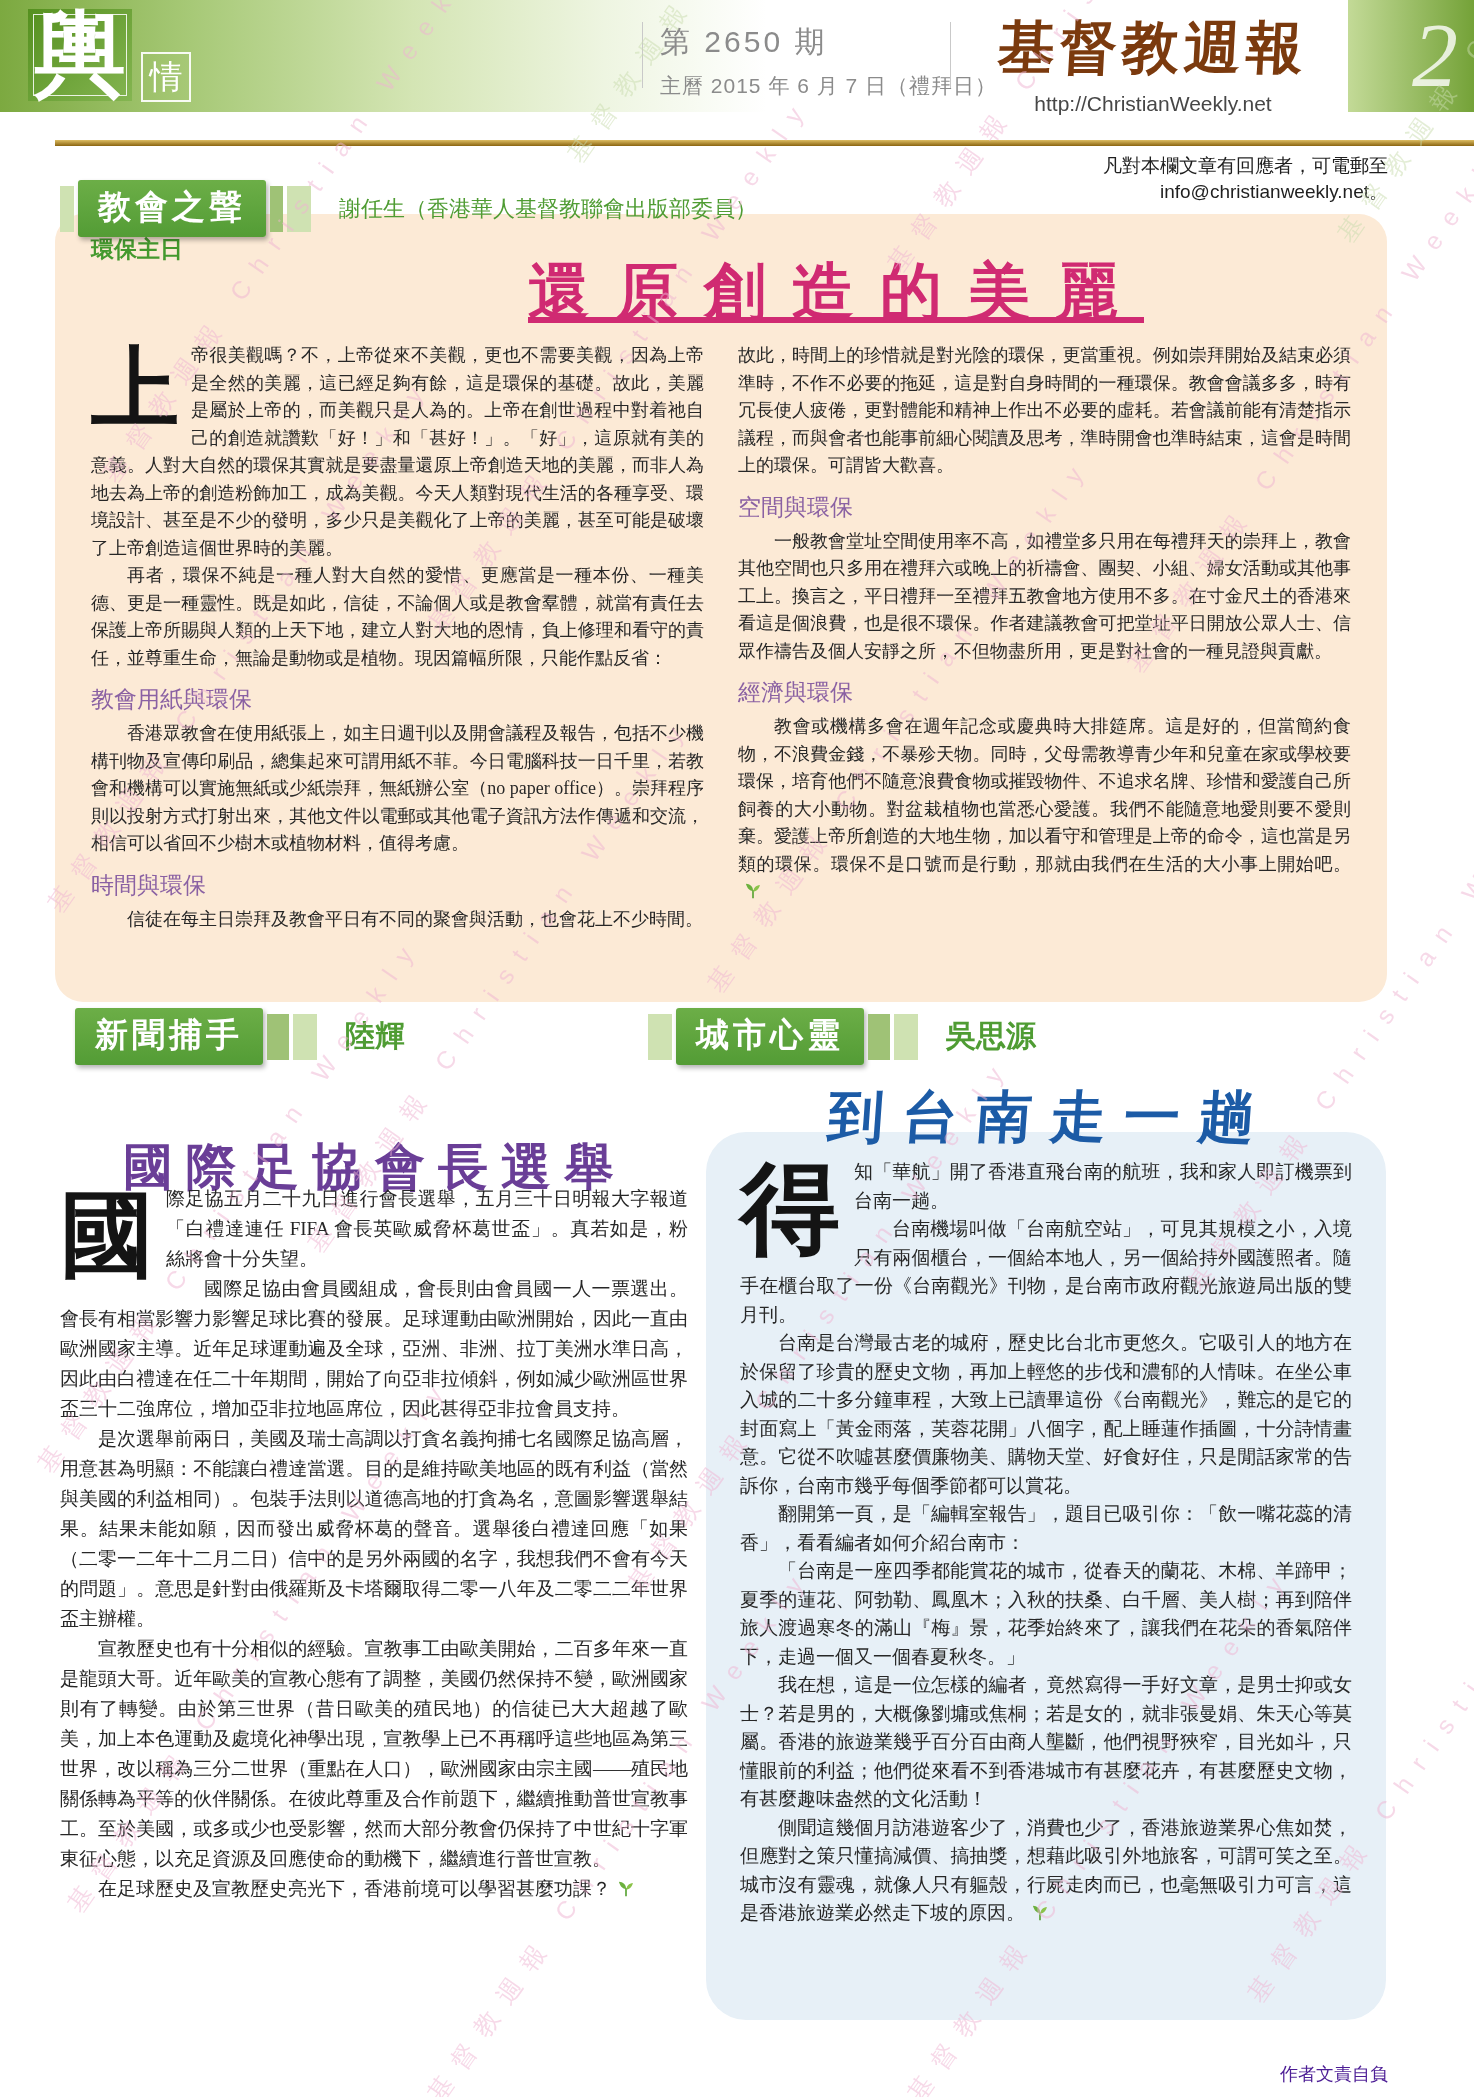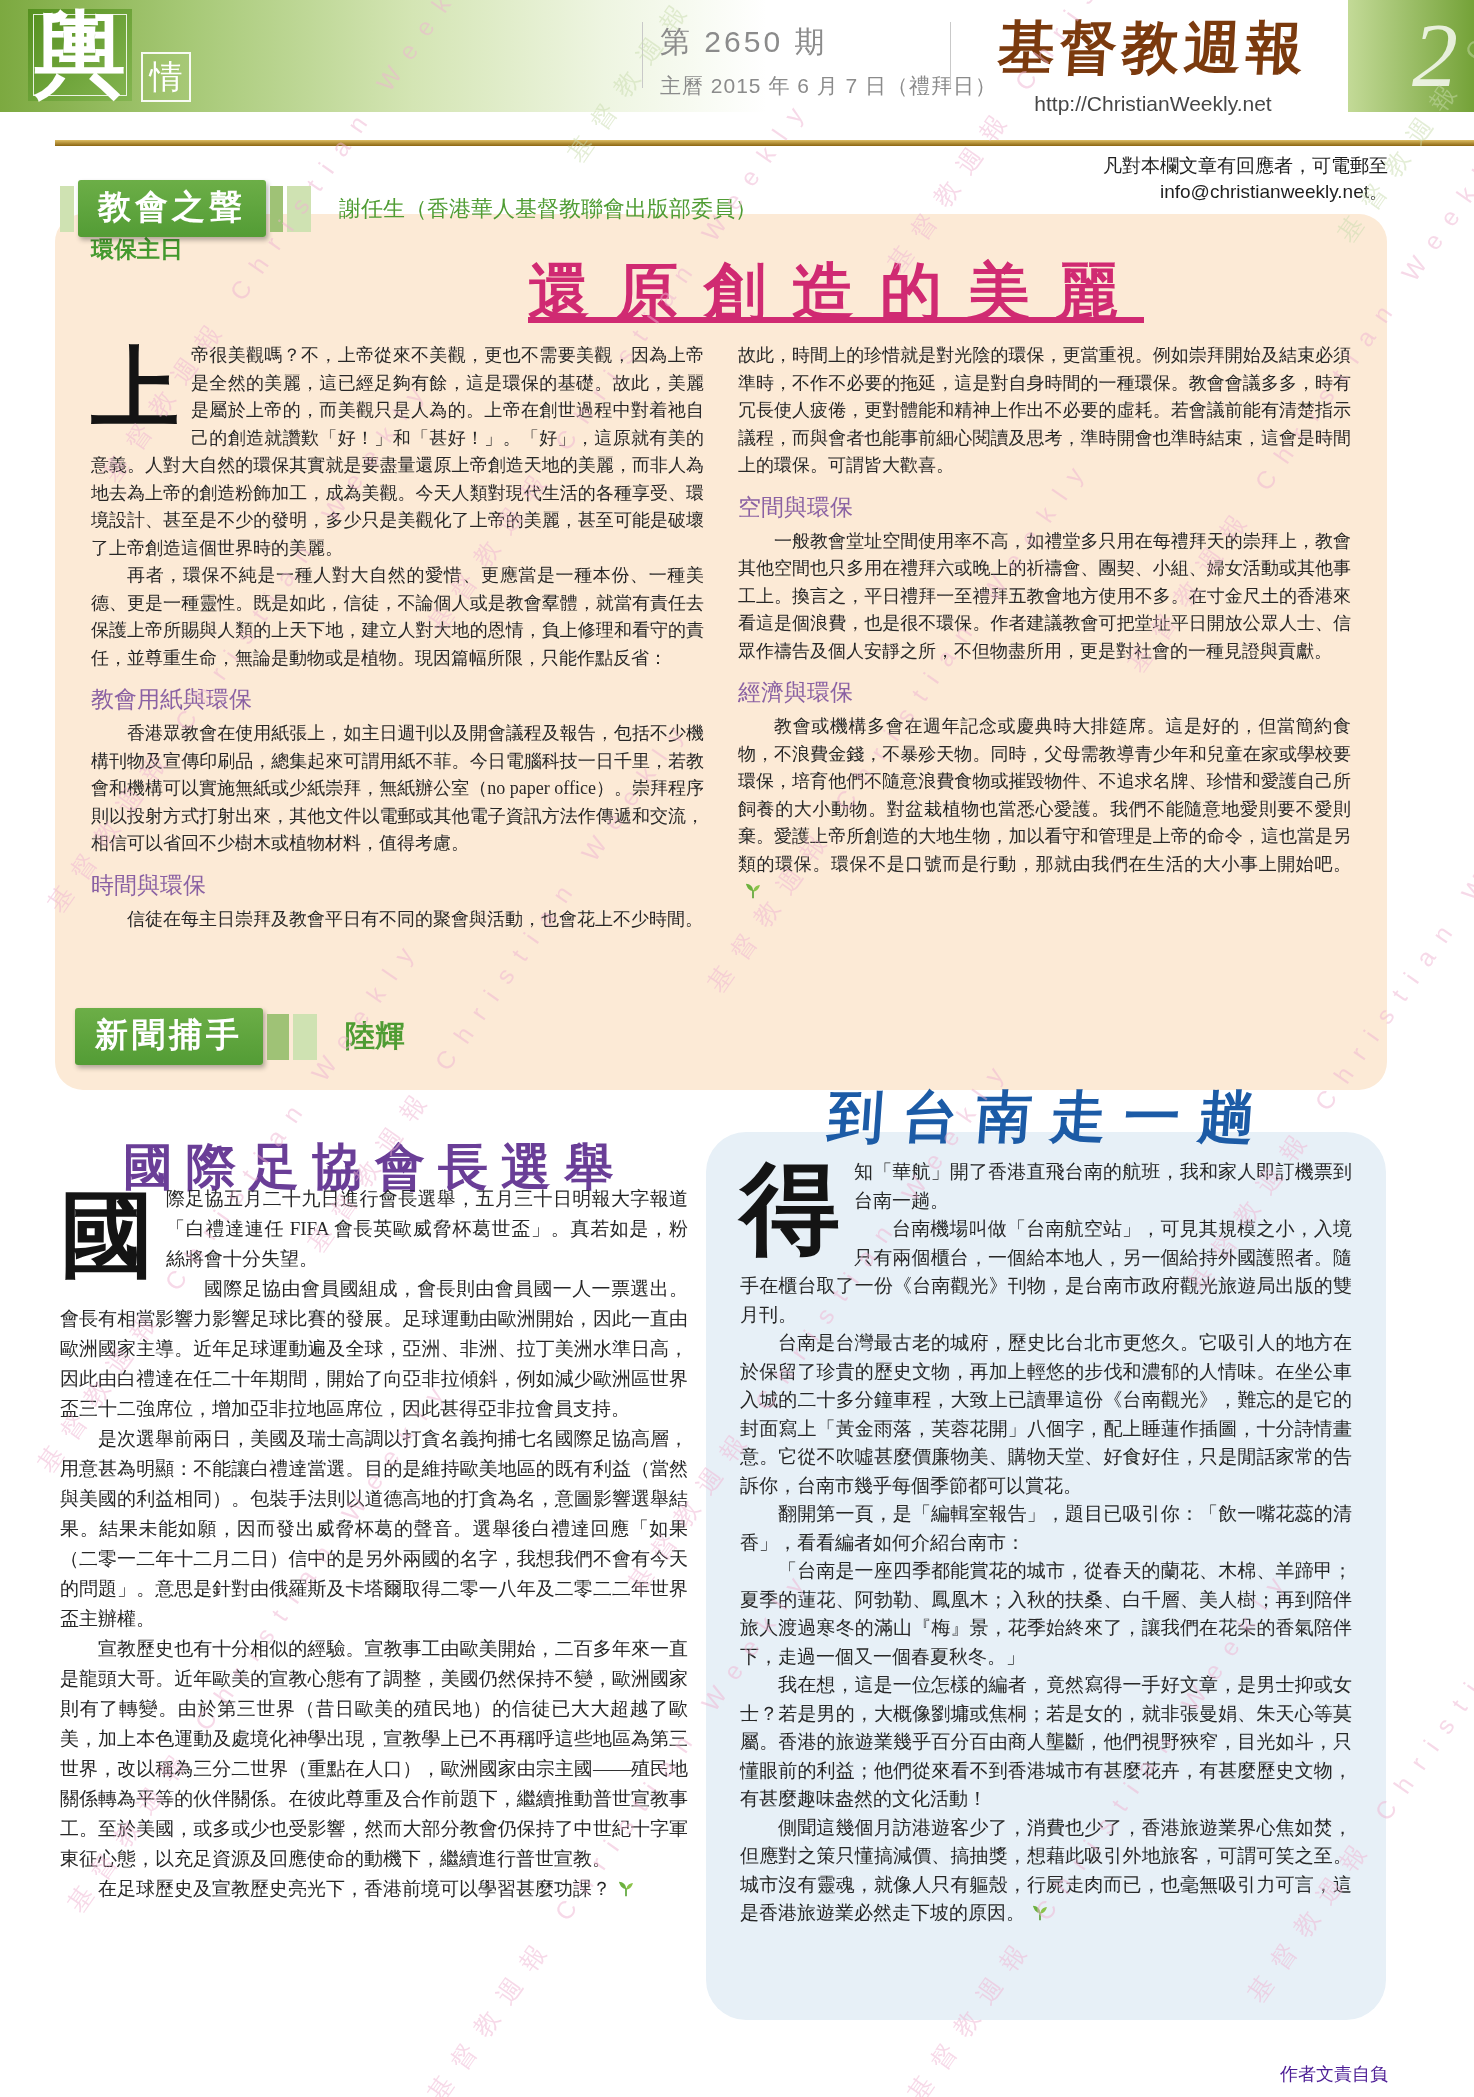--- a/index.html
+++ b/index.html
@@ -48,21 +48,21 @@
   .gbar.pale{background:#cfe2b2;width:24px;}
   .gbar.mid{background:#9fc276;width:13px;}
   .gbadge{background:linear-gradient(180deg,#6cae47,#539c35);color:#fff;font-weight:bold;
           font-family:"Liberation Sans",sans-serif;font-size:33px;letter-spacing:4px;
           padding:5px 20px 7px;margin-right:4px;box-shadow:2px 3px 5px rgba(0,0,0,.3);border-radius:3px;}
   .byline{margin-left:24px;color:#4f9c33;font-family:"Liberation Sans",sans-serif;}
   .byline.small{font-size:22px;}
   .byline.big{font-size:30px;font-weight:bold;}
 
   
-  .panel-1{position:absolute;left:55px;top:214px;width:1332px;height:876px;
+  .panel-1{position:absolute;left:55px;top:214px;width:1332px;height:788px;
            background:#fcead6;border-radius:28px;z-index:1;}
   .kicker{position:absolute;left:36px;top:20px;font-size:23px;font-weight:bold;
           color:#44992e;font-family:"Liberation Sans",sans-serif;}
   .art1-title{position:absolute;left:280px;right:50px;top:36px;text-align:center;
               font-size:62px;font-weight:bold;color:#d02a72;letter-spacing:26px;
               font-family:"Liberation Serif",serif;text-decoration:underline;}
   .art1-cols{position:absolute;left:36px;right:36px;top:128px;bottom:20px;display:flex;gap:34px;z-index:3;}
   .art1-cols .col{flex:1;}
   .body-text p{margin:0;font-size:18px;line-height:27.5px;text-align:justify;color:#272727;}
   .body-text p.ind{text-indent:2em;}
@@ -186,20 +186,27 @@
     <p class="ind">國際足協由會員國組成，會長則由會員國一人一票選出。會長有相當影響力影響足球比賽的發展。足球運動由歐洲開始，因此一直由歐洲國家主導。近年足球運動遍及全球，亞洲、非洲、拉丁美洲水準日高，因此由白禮達在任二十年期間，開始了向亞非拉傾斜，例如減少歐洲區世界盃三十二強席位，增加亞非拉地區席位，因此甚得亞非拉會員支持。</p>
     <p class="ind">是次選舉前兩日，美國及瑞士高調以打貪名義拘捕七名國際足協高層，用意甚為明顯：不能讓白禮達當選。目的是維持歐美地區的既有利益（當然與美國的利益相同）。包裝手法則以道德高地的打貪為名，意圖影響選舉結果。結果未能如願，因而發出威脅杯葛的聲音。選舉後白禮達回應「如果（二零一二年十二月二日）信中的是另外兩國的名字，我想我們不會有今天的問題」。意思是針對由俄羅斯及卡塔爾取得二零一八年及二零二二年世界盃主辦權。</p>
     <p class="ind">宣教歷史也有十分相似的經驗。宣教事工由歐美開始，二百多年來一直是龍頭大哥。近年歐美的宣教心態有了調整，美國仍然保持不變，歐洲國家則有了轉變。由於第三世界（昔日歐美的殖民地）的信徒已大大超越了歐美，加上本色運動及處境化神學出現，宣教學上已不再稱呼這些地區為第三世界，改以稱為三分二世界（重點在人口），歐洲國家由宗主國——殖民地關係轉為平等的伙伴關係。在彼此尊重及合作前題下，繼續推動普世宣教事工。至於美國，或多或少也受影響，然而大部分教會仍保持了中世紀十字軍東征心態，以充足資源及回應使命的動機下，繼續進行普世宣教。</p>
     <p class="ind"><span>在足球歷史及宣教歷史亮光下，香港前境可以學習甚麼功課？</span><svg class="leaf" viewBox="0 0 24 24">
           <path d="M12 22c0-6 0-8 0-10" stroke="#5aa435" stroke-width="2" fill="none"></path>
           <path d="M12 13C6.5 13 4.5 8 3.5 4.5c5 .3 8.5 3 8.5 8.5z" fill="#6cb13e"></path>
           <path d="M12.5 14c5-1 6.8-4.2 7.8-8-4.8.6-7.8 3.2-7.8 8z" fill="#8bc34a"></path>
         </svg></p>
   </div>
 
+  <div class="badge-row" style="left:648px;top:1008px">
+    <div class="gbar pale"></div>
+    <div class="gbadge">城市心靈</div>
+    <div class="gbar mid" style="width:22px"></div>
+    <div class="gbar pale"></div>
+    <div class="byline big">吳思源</div>
+  </div>
   <div class="title-blue">到台南走一趟</div>
   <div class="panel-2"></div>
   <div class="art3-body body-text">
     <p><span class="dropcap dc-c">得</span><span>知「華航」開了香港直飛台南的航班，我和家人即訂機票到台南一趟。</span></p>
     <p class="ind">台南機場叫做「台南航空站」，可見其規模之小，入境只有兩個櫃台，一個給本地人，另一個給持外國護照者。隨手在櫃台取了一份《台南觀光》刊物，是台南市政府觀光旅遊局出版的雙月刊。</p>
     <p class="ind">台南是台灣最古老的城府，歷史比台北市更悠久。它吸引人的地方在於保留了珍貴的歷史文物，再加上輕悠的步伐和濃郁的人情味。在坐公車入城的二十多分鐘車程，大致上已讀畢這份《台南觀光》，難忘的是它的封面寫上「黃金雨落，芙蓉花開」八個字，配上睡蓮作插圖，十分詩情畫意。它從不吹噓甚麼價廉物美、購物天堂、好食好住，只是閒話家常的告訴你，台南市幾乎每個季節都可以賞花。</p>
     <p class="ind">翻開第一頁，是「編輯室報告」，題目已吸引你：「飲一嘴花蕊的清香」，看看編者如何介紹台南市：</p>
     <p class="ind">「台南是一座四季都能賞花的城市，從春天的蘭花、木棉、羊蹄甲；夏季的蓮花、阿勃勒、鳳凰木；入秋的扶桑、白千層、美人樹；再到陪伴旅人渡過寒冬的滿山『梅』景，花季始終來了，讓我們在花朵的香氣陪伴下，走過一個又一個春夏秋冬。」</p>
     <p class="ind">我在想，這是一位怎樣的編者，竟然寫得一手好文章，是男士抑或女士？若是男的，大概像劉墉或焦桐；若是女的，就非張曼娟、朱天心等莫屬。香港的旅遊業幾乎百分百由商人壟斷，他們視野狹窄，目光如斗，只懂眼前的利益；他們從來看不到香港城市有甚麼花卉，有甚麼歷史文物，有甚麼趣味盎然的文化活動！</p>
     <p class="ind"><span>側聞這幾個月訪港遊客少了，消費也少了，香港旅遊業界心焦如焚，但應對之策只懂搞減價、搞抽獎，想藉此吸引外地旅客，可謂可笑之至。城市沒有靈魂，就像人只有軀殼，行屍走肉而已，也毫無吸引力可言，這是香港旅遊業必然走下坡的原因。</span><svg class="leaf" viewBox="0 0 24 24">

